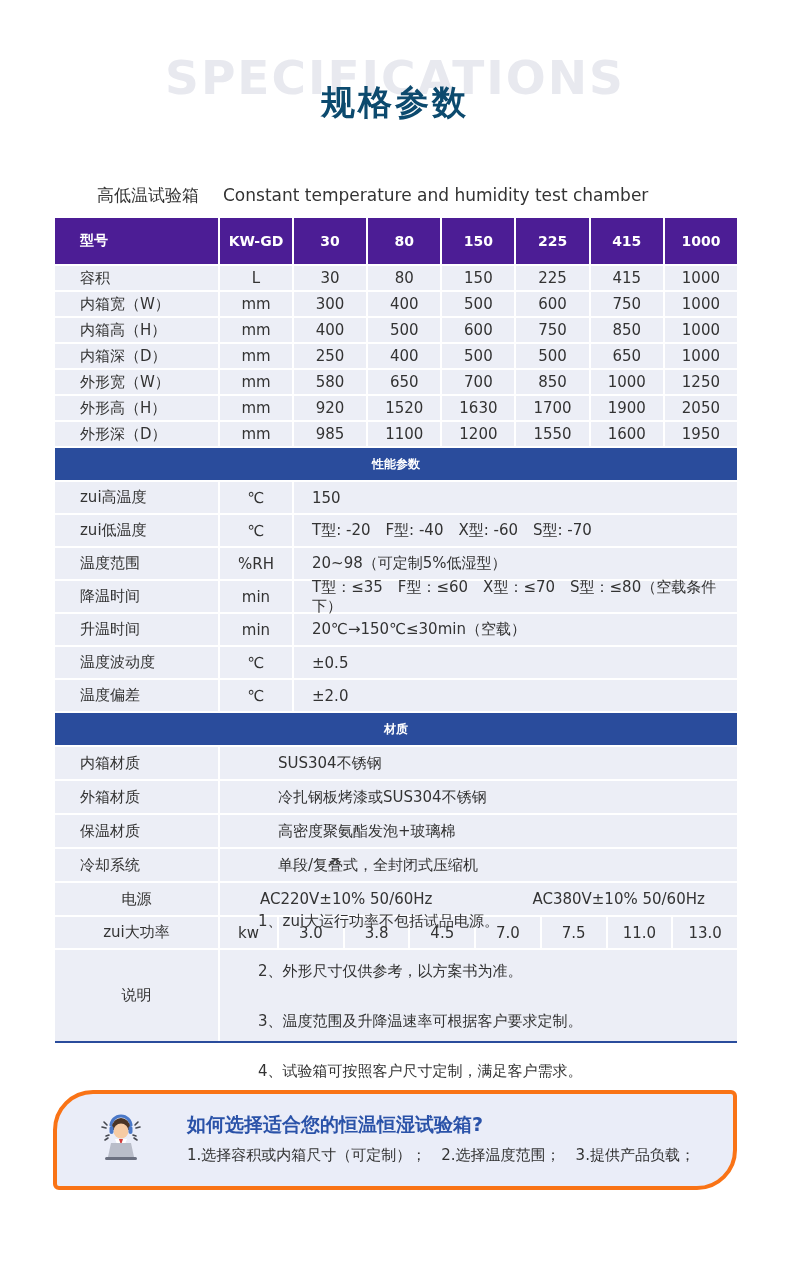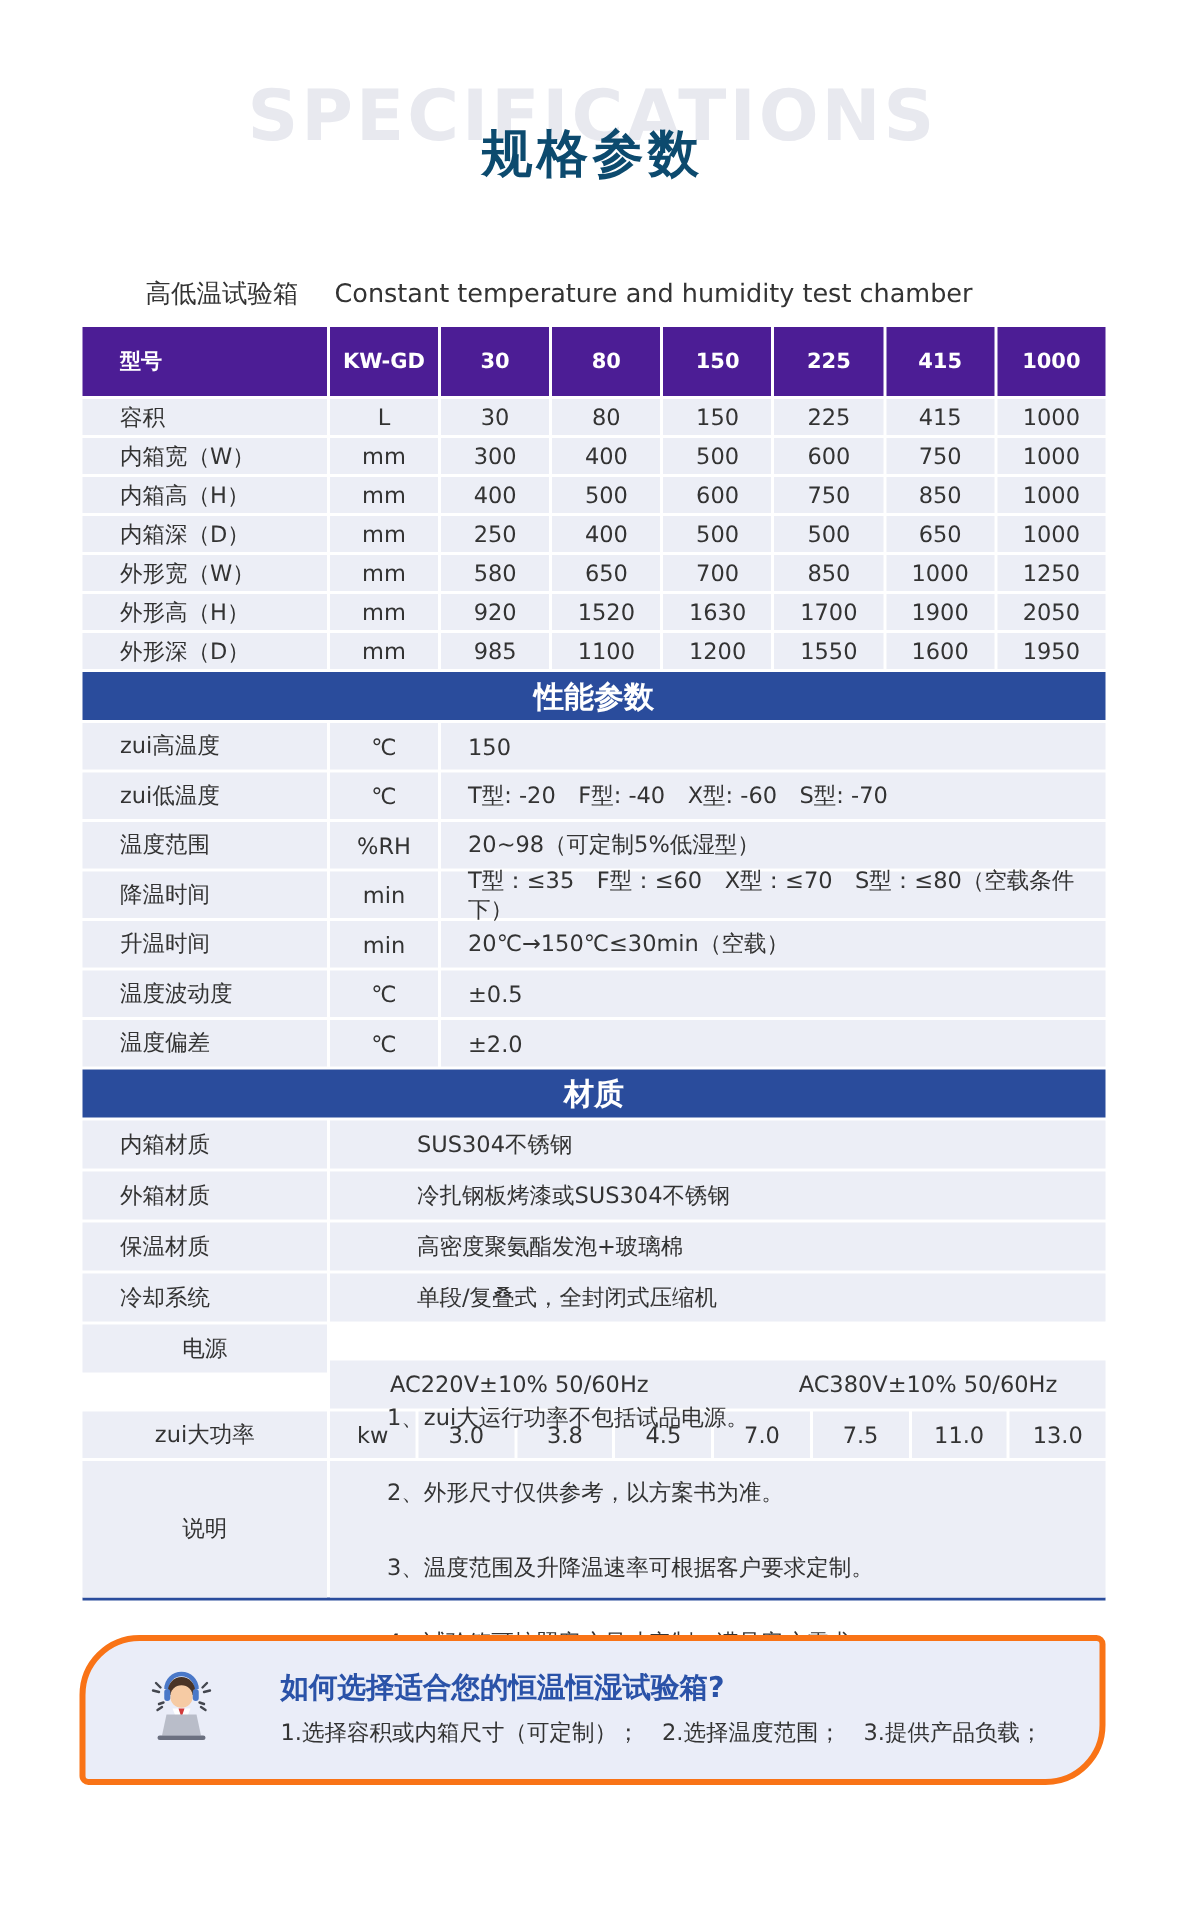--- a/index.html
+++ b/index.html
@@ -38,24 +38,24 @@
   .hdr{height:46px;}
   .hdr .cell{height:46px;}
   .dim-row .cell{height:24px;}
   .perf-row .cell{height:31px;}
   .mat-row .cell, .power-row .cell{height:32px;}
   .maxp-row .cell{height:31px;}
   .label-cell{justify-content:flex-start;padding-left:25px;}
   .value-wide{justify-content:flex-start;padding-left:18px;}
   .value-mat{justify-content:flex-start;padding-left:58px;}
   .section-bar{
-    height:32px;background:#2a4c9c;color:#fff;font-weight:bold;font-size:20px;
+    height:32px;background:#2a4c9c;color:#fff;font-weight:bold;font-size:12px;
     display:flex;align-items:center;justify-content:center;margin-bottom:2px;
   }
-  .power-values{justify-content:flex-start;padding-left:40px;gap:100px;margin-top:24px;}
+  .power-values{justify-content:flex-start;padding-left:40px;gap:100px;}
   .notes-row .cell{height:91px;gap:28px;}
   .notes-body{
     flex-direction:column;align-items:flex-start;justify-content:center;
     padding-left:38px;line-height:22px;
   }
   
   .help-card{
     position:absolute;top:1090px;left:53px;width:684px;height:100px;
     background:#eaedf8;border:4px solid #f97316;box-sizing:border-box;
     border-radius:40px 6px 40px 6px;

